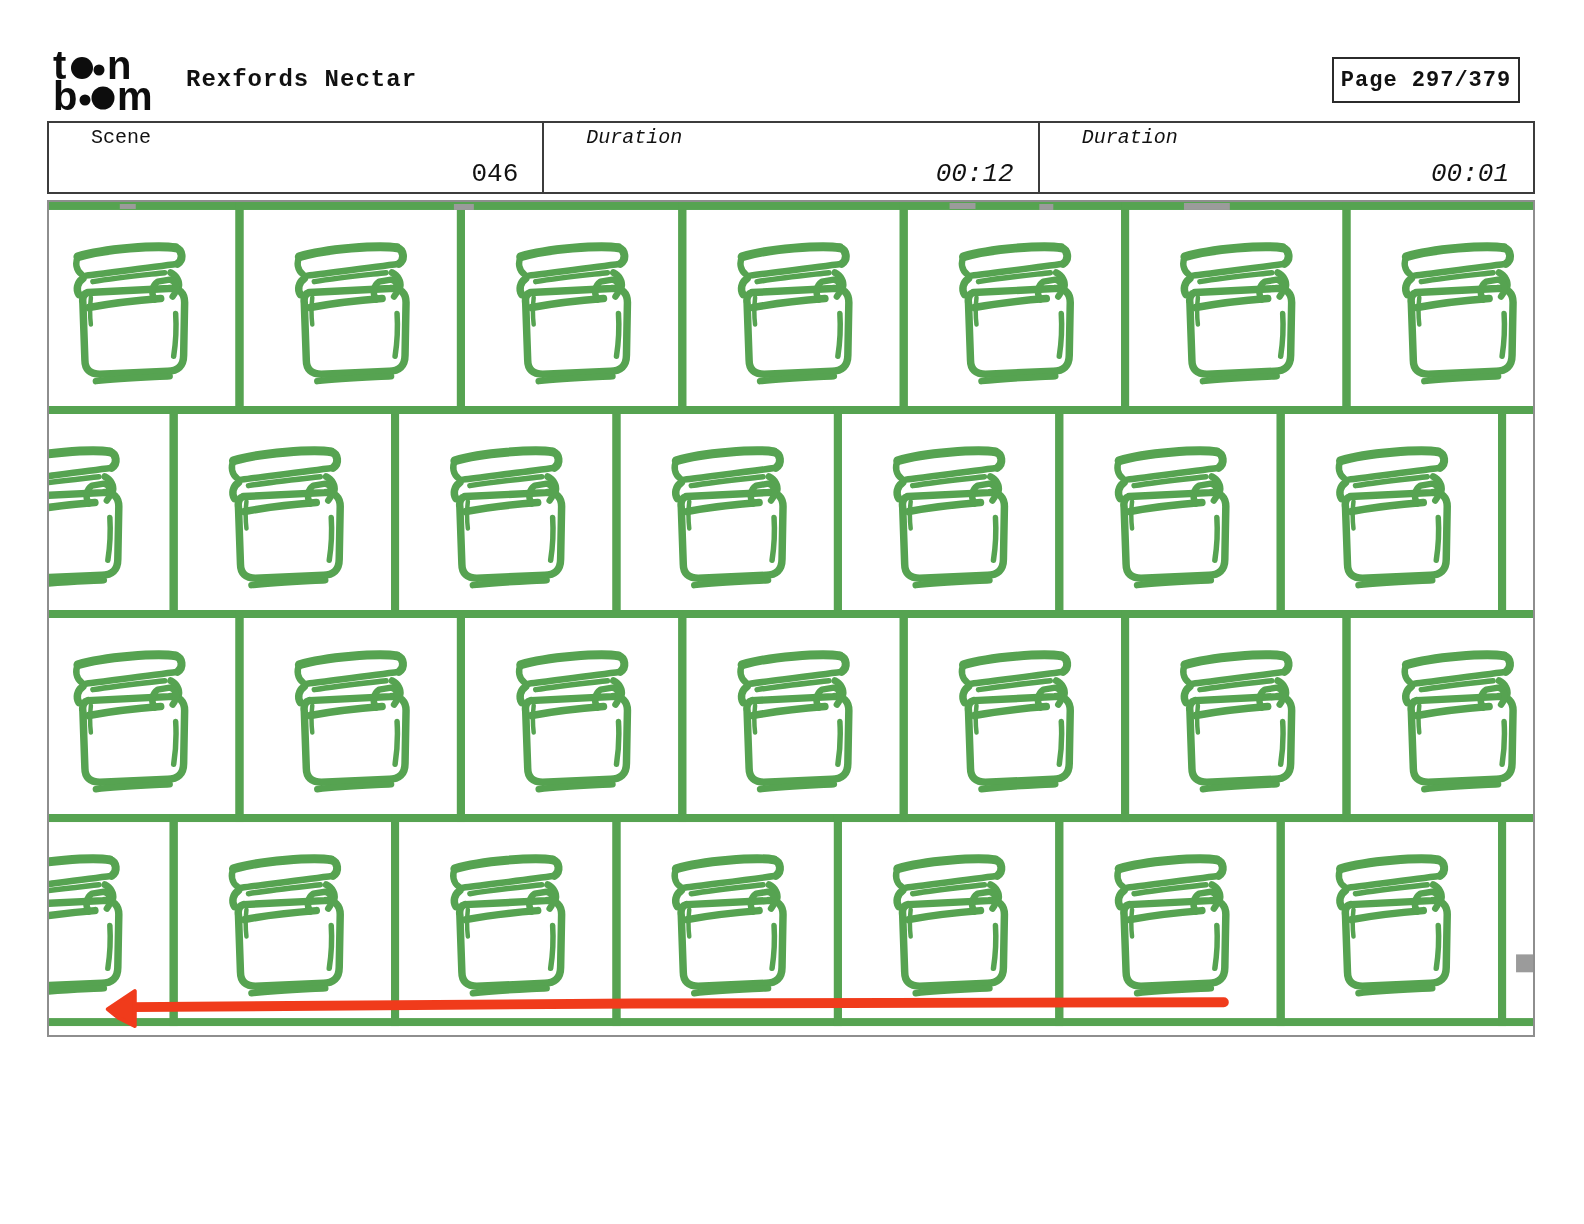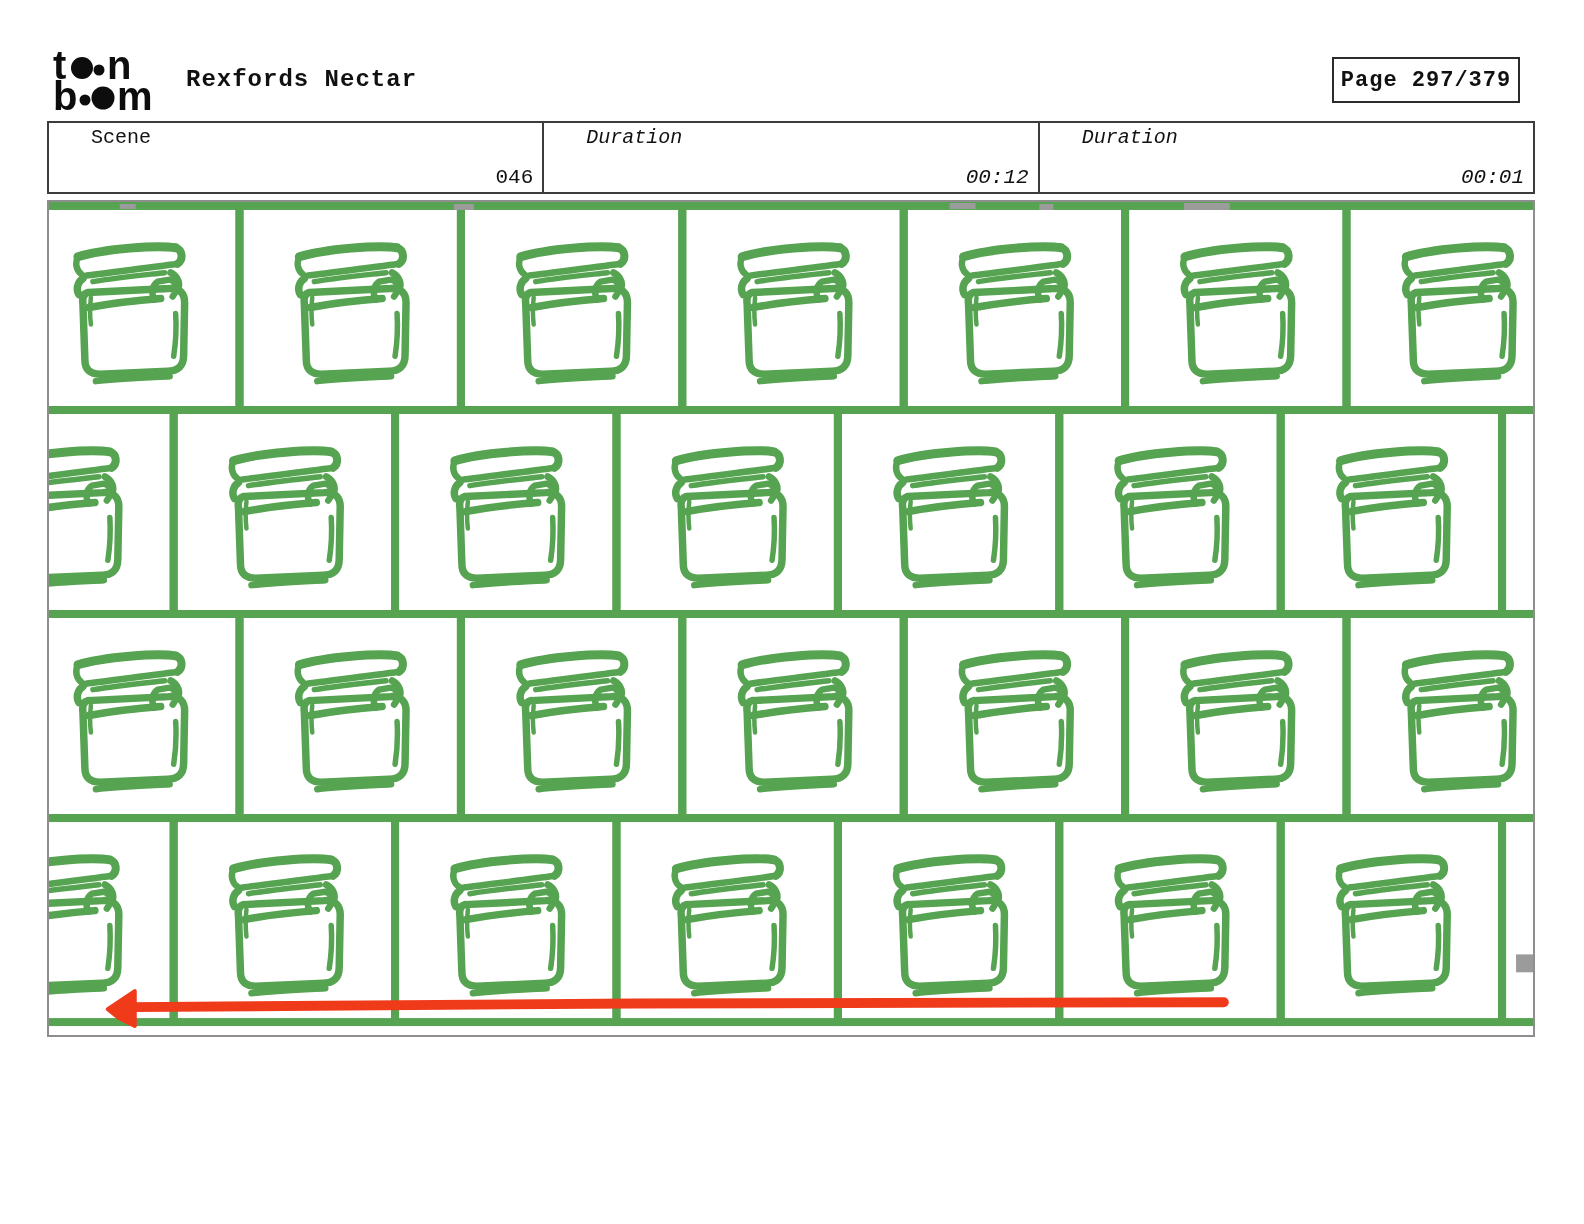--- a/index.html
+++ b/index.html
@@ -25,21 +25,21 @@
   }
   
   .info-row{
     position:absolute;left:47px;top:121px;width:1488px;height:73px;
     border:2px solid var(--tableBorder,#3c3c3c);box-sizing:border-box;
     display:flex;
   }
   .info-cell{flex:1 1 0;position:relative;}
   .info-cell + .info-cell{border-left:2px solid var(--tableBorder,#3c3c3c);font-style:italic;}
   .info-label{position:absolute;top:3px;left:8px;font-size:20px;margin-left:34px;}
-  .info-value{position:absolute;bottom:3px;right:9px;font-size:21px;}
+  .info-value{position:absolute;bottom:3px;right:24px;font-size:26px;}
   
   .panel{
     position:absolute;left:47px;top:200px;width:1488px;height:837px;
     border:2px solid var(--panelBorder,#8e8e8e);box-sizing:border-box;
     background:#fff;
   }
   .panel svg{display:block;width:100%;height:100%;}
   .green-stroke{stroke:var(--green,#56a351);fill:none;stroke-linecap:round;stroke-linejoin:round;}
   .box-stroke{stroke:var(--green,#56a351);fill:none;}
   .red-stroke{stroke:var(--red,#f03b1b);fill:none;stroke-linecap:round;}

